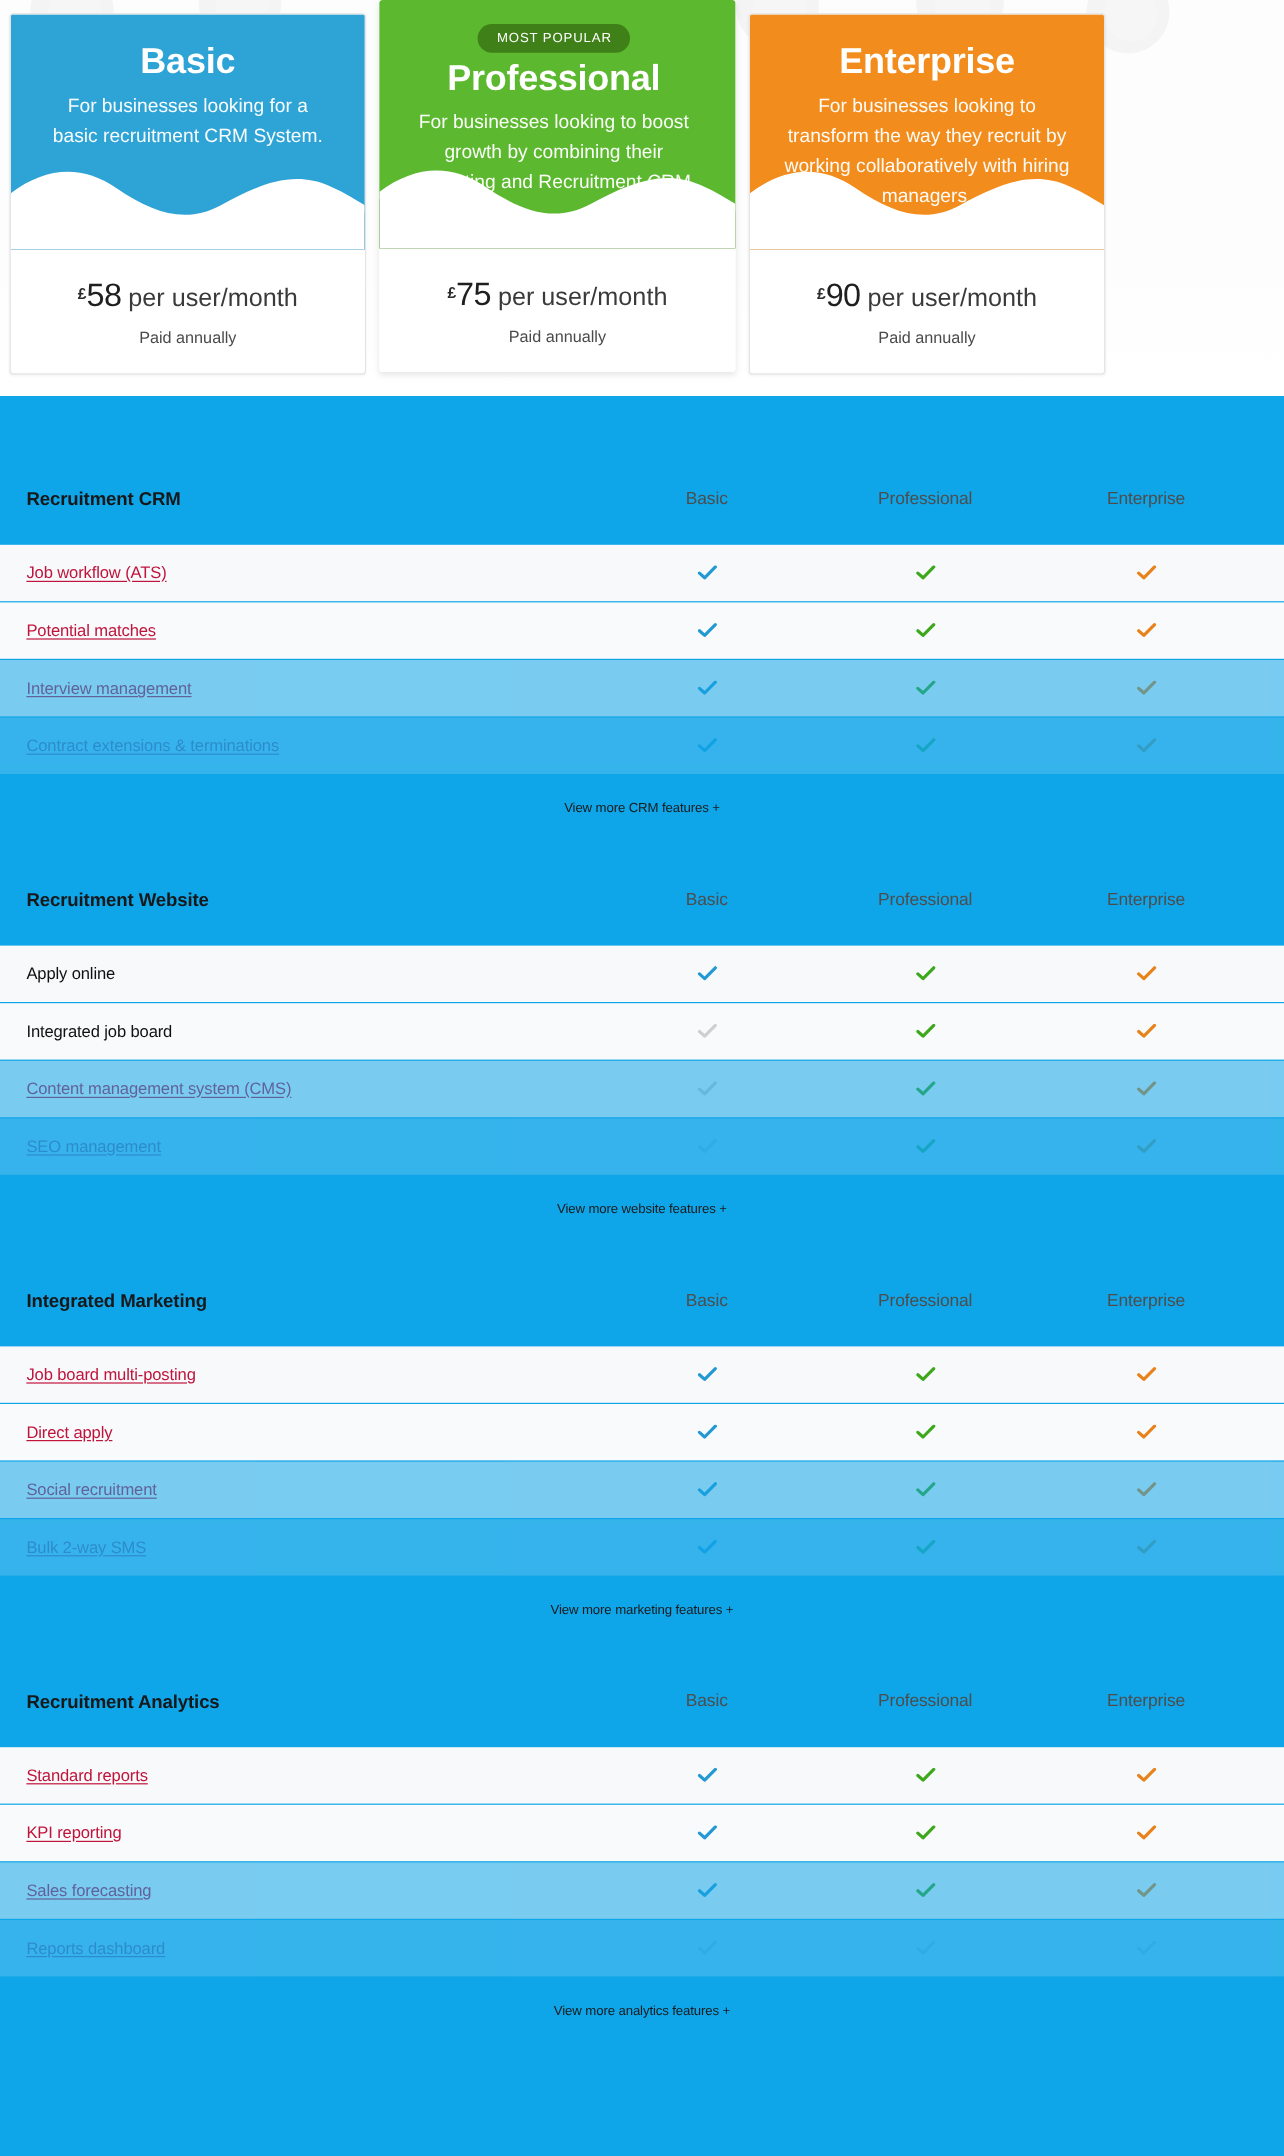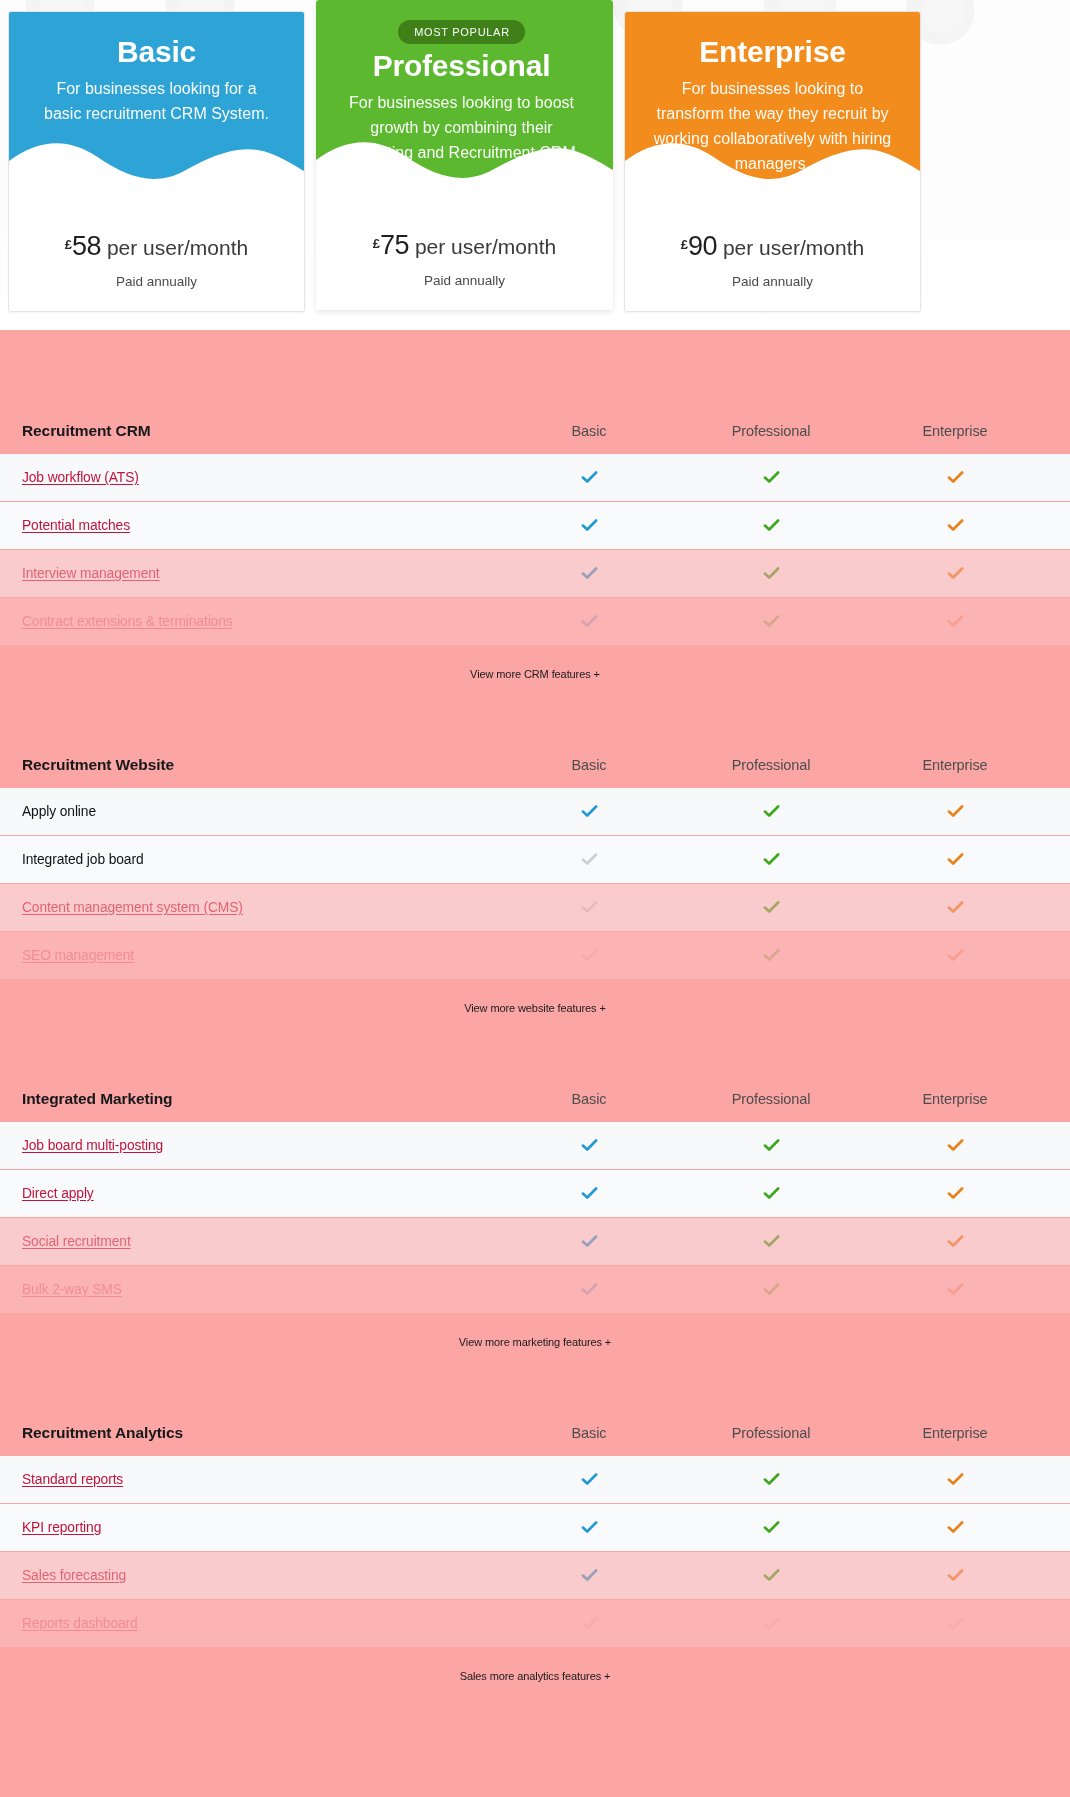--- a/index.html
+++ b/index.html
@@ -9,21 +9,21 @@
     height: 1797px;
     background: #ffffff;
     font-family: "Liberation Sans", sans-serif;
     overflow: hidden;
   }
 
   #page {
     position: relative;
     width: 1070px;
     height: 1797px;
-    background: #fca5a5;
+    background: #0ea5e9;
     overflow: hidden;
   }
 
   
   .watermark-band {
     position: absolute;
     top: 0; left: 0;
     width: 1070px;
     height: 330px;
     background:
@@ -148,21 +148,21 @@
   .sections {
     position: absolute;
     top: 408px; left: 0;
     width: 1070px;
     z-index: 2;
   }
   .section { position: relative; }
 
   .section-head {
     display: flex;
-    align-items: center;
+    align-items: flex-start;
     height: 46px;
     padding: 0 22px 0 22px;
   }
   .section-title {
     font-size: 15.5px;
     font-weight: bold;
     color: #16181a;
     letter-spacing: -0.1px;
     flex: 1 1 auto;
   }
@@ -498,17 +498,17 @@
           <div class="cell"><svg class="check" viewBox="0 0 20 15" aria-hidden="true">
               <path d="M2.2,7.6 L7.3,12.2 L17.8,1.6" fill="none" stroke="#cfcfcf" stroke-width="3.1" stroke-linecap="round" stroke-linejoin="round"></path>
             </svg></div>
           <div class="cell"><svg class="check" viewBox="0 0 20 15" aria-hidden="true">
               <path d="M2.2,7.6 L7.3,12.2 L17.8,1.6" fill="none" stroke="#cfcfcf" stroke-width="3.1" stroke-linecap="round" stroke-linejoin="round"></path>
             </svg></div>
           <div class="cell c3"><svg class="check" viewBox="0 0 20 15" aria-hidden="true">
               <path d="M2.2,7.6 L7.3,12.2 L17.8,1.6" fill="none" stroke="#cfcfcf" stroke-width="3.1" stroke-linecap="round" stroke-linejoin="round"></path>
             </svg></div>
         </div>
-        <div class="view-more">Sales more analytics features +</div>
+        <div class="view-more">View more analytics features +</div>
       </div>
     </div>
 
 </div>
 
 </body></html>

